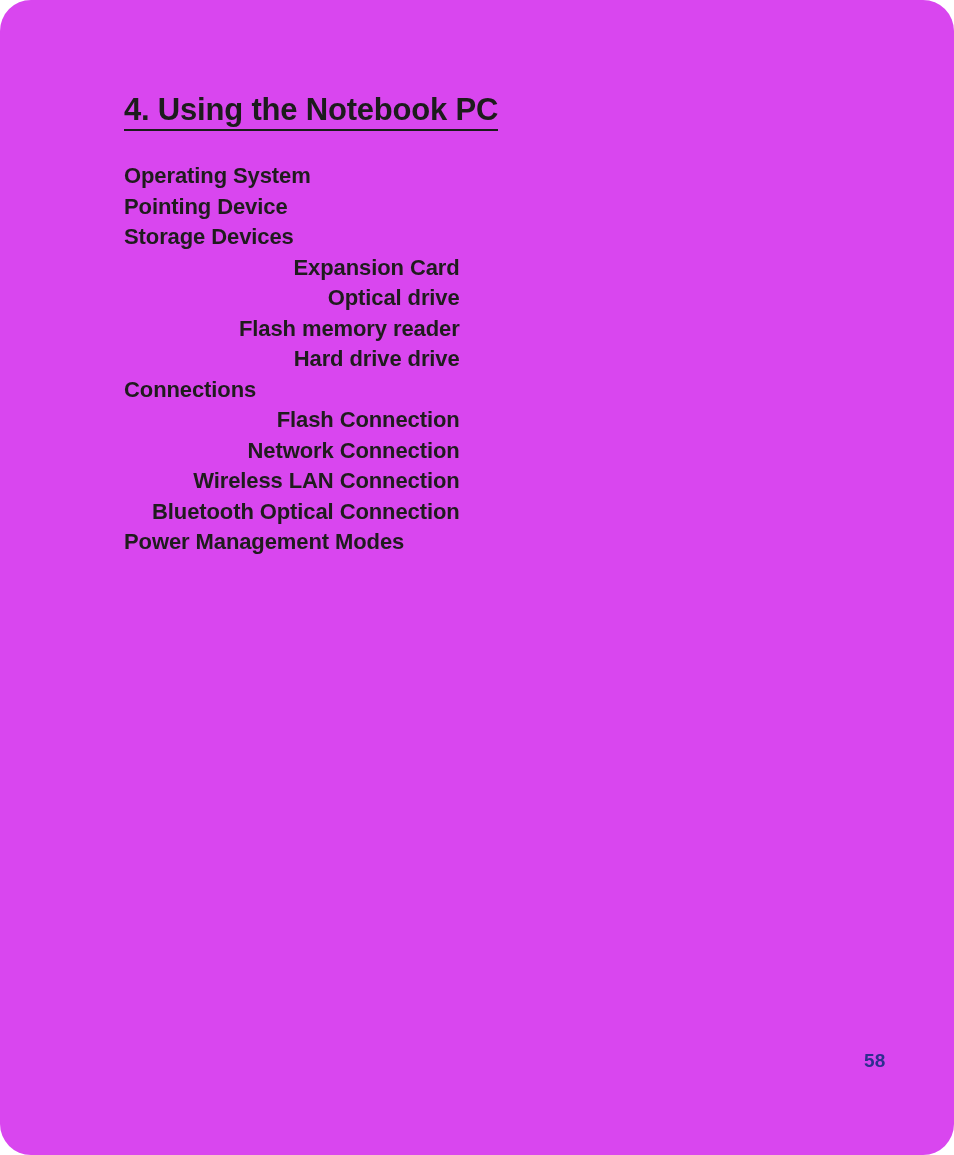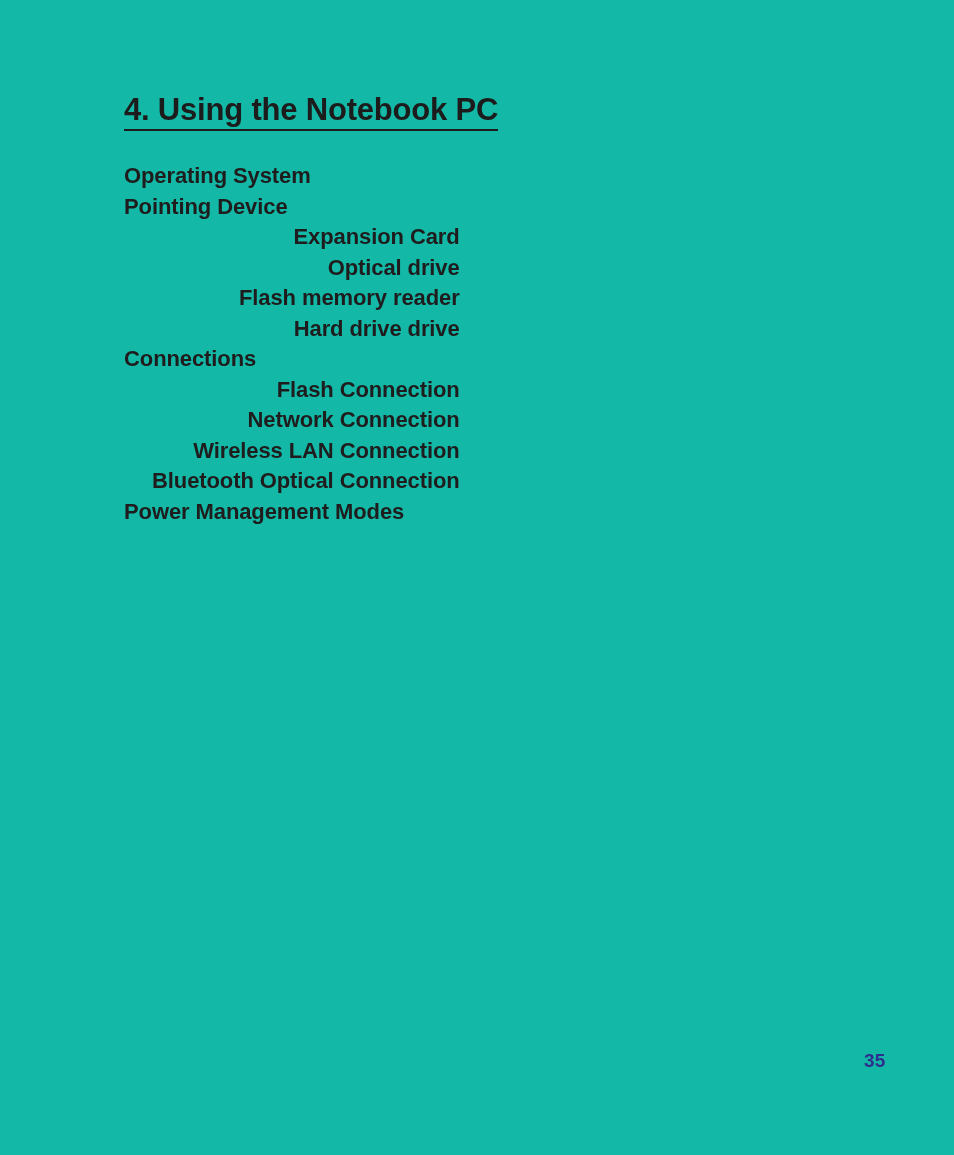--- a/index.html
+++ b/index.html
@@ -11,21 +11,22 @@
     width: 954px;
     height: 1155px;
     position: relative;
     font-family: "Liberation Sans", sans-serif;
     -webkit-font-smoothing: antialiased;
   }
 
   .page {
     position: absolute;
     inset: 0;
-    background: #14b8a6;
+    background: #d946ef;
+    border-radius: 31px;
   }
 
   
   .chapter-title-wrap {
     position: absolute;
     left: 124px;
     top: 92px;
   }
   .chapter-title {
     font-size: 31px;
@@ -82,27 +83,28 @@
 <div class="page">
 
   <div class="chapter-title-wrap">
     <h1 class="chapter-title">4. Using the Notebook PC</h1>
     <div class="title-rule"></div>
   </div>
 
   <ul class="toc">
       <li class="toc-item">Operating System</li>
       <li class="toc-item">Pointing Device</li>
+      <li class="toc-item">Storage Devices</li>
       <li class="toc-item level-2">Expansion Card</li>
       <li class="toc-item level-2">Optical drive</li>
       <li class="toc-item level-2">Flash memory reader</li>
       <li class="toc-item level-2">Hard drive drive</li>
       <li class="toc-item">Connections</li>
       <li class="toc-item level-2">Flash Connection</li>
       <li class="toc-item level-2">Network Connection</li>
       <li class="toc-item level-2">Wireless LAN Connection</li>
       <li class="toc-item level-2">Bluetooth Optical Connection</li>
       <li class="toc-item">Power Management Modes</li>
     </ul>
 
-  <div class="page-number">35</div>
+  <div class="page-number">58</div>
 
 </div>
 
 </body></html>

